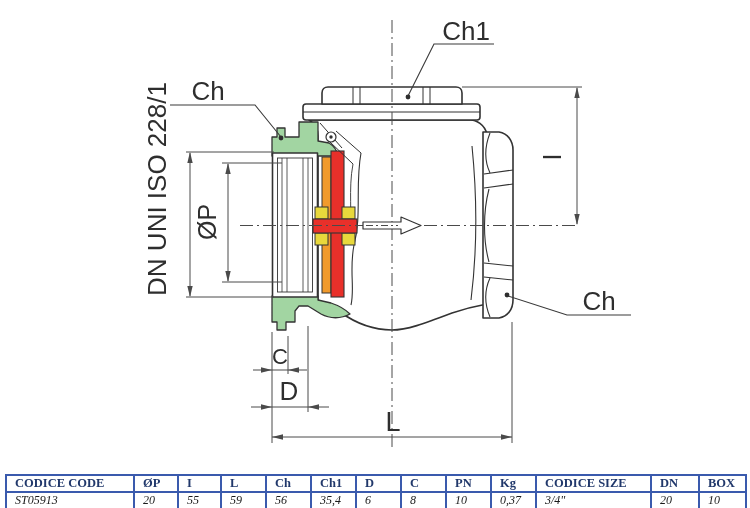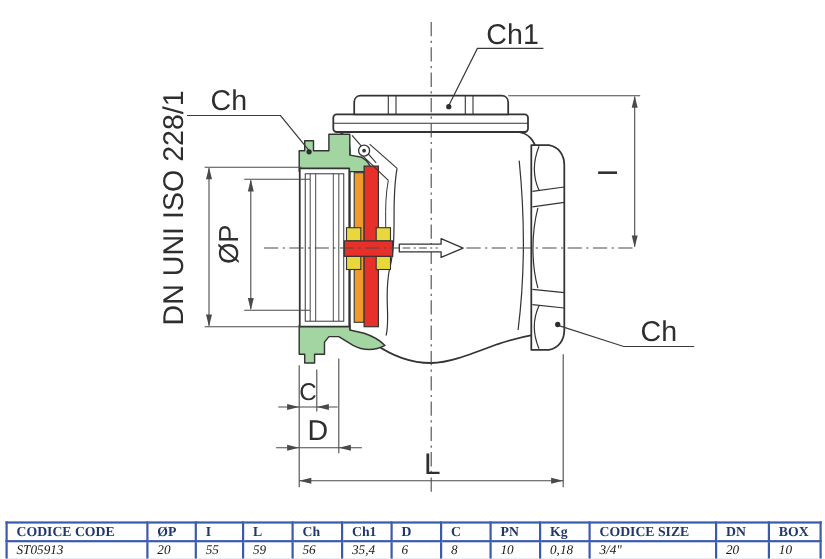--- a/index.html
+++ b/index.html
@@ -230,21 +230,21 @@
           <tr>
             <td>ST05913</td>
             <td>20</td>
             <td>55</td>
             <td>59</td>
             <td>56</td>
             <td>35,4</td>
             <td>6</td>
             <td>8</td>
             <td>10</td>
-            <td>0,18</td>
+            <td>0,37</td>
             <td>3/4"</td>
             <td>20</td>
             <td>10</td>
           </tr>
         </tbody>
     </table>
   </div>
 
 </div>
 

